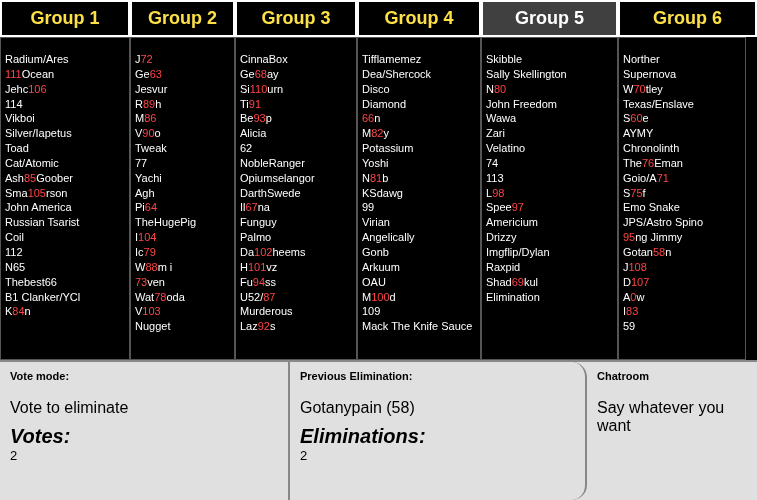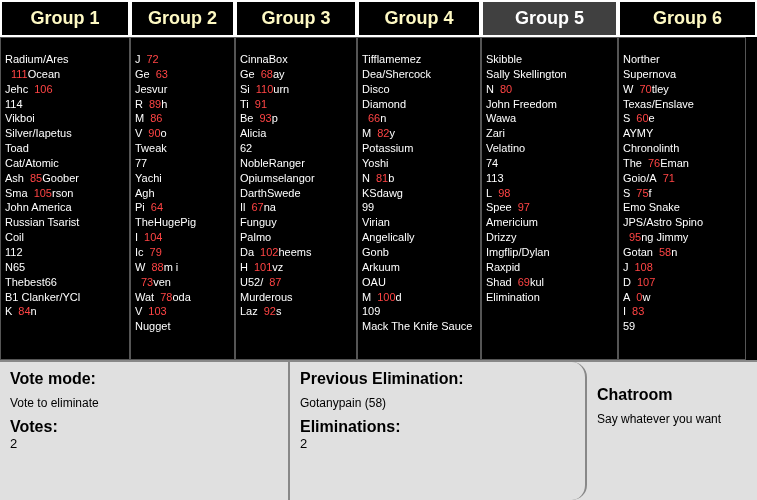--- a/index.html
+++ b/index.html
@@ -25,21 +25,21 @@
       display: flex;
       width: 100%;
       background: #000;
     }
 
     .header-cell {
       border: 2px solid #fff;
       text-align: center;
       font-size: 18px;
       font-weight: bold;
-      color: #fef9c3;
+      color: #fde047;
       padding: 6px 4px;
     }
 
     .header-cell.red-bg {
       background: #404040;
       color: #fff;
     }
 
     
     .groups-row {
@@ -54,21 +54,21 @@
       vertical-align: top;
       overflow: hidden;
     }
 
     .group-col .entry {
       font-size: 11px;
       line-height: 1.35;
       white-space: nowrap;
     }
 
-    .entry .red { color: #ff4444; margin-left: 6px; }
+    .entry .red { color: #ff4444; }
     .entry .white { color: #fff; }
 
     
     .bottom-section {
       display: flex;
       width: 100%;
       background: #e0e0e0;
       color: #000;
       height: 140px;
       border-top: 2px solid #888;
@@ -82,38 +82,39 @@
 
     .bottom-mid {
       flex: 1;
       padding: 8px 10px;
       border-right: 2px solid #888;
       border-radius: 15px;
     }
 
     .bottom-right {
       width: 170px;
-      padding: 24px 10px;
+      padding: 8px 10px;
     }
 
     .bottom-left h2, .bottom-mid h2, .bottom-right h2 {
+      font-size: 11px;
+      font-weight: bold;
+      margin-bottom: 17px;
+    }
+
+    .bottom-left p, .bottom-mid p, .bottom-right p {
       font-size: 16px;
-      font-weight: bold;
-      margin-bottom: 8px;
-    }
-
-    .bottom-left p, .bottom-mid p, .bottom-right p {
-      font-size: 12px;
       margin-bottom: 4px;
     }
 
     .votes-label {
-      font-size: 16px;
+      font-size: 20px;
       font-weight: bold;
       margin-top: 8px;
+      font-style: italic;
     }
 
     .votes-count {
       font-size: 13px;
     }
   </style>
 </head>
 <body>
 
 <div class="main-container">
@@ -181,20 +182,21 @@
       <div class="entry"><span class="white">Alicia</span></div>
       <div class="entry"><span class="white">62</span></div>
       <div class="entry"><span class="white">NobleRanger</span></div>
       <div class="entry"><span class="white">Opiumselangor</span></div>
       <div class="entry"><span class="white">DarthSwede</span></div>
       <div class="entry"><span class="white">Il</span><span class="red">67</span><span class="white">na</span></div>
       <div class="entry"><span class="white">Funguy</span></div>
       <div class="entry"><span class="white">Palmo</span></div>
       <div class="entry"><span class="white">Da</span><span class="red">102</span><span class="white">heems</span></div>
       <div class="entry"><span class="white">H</span><span class="red">101</span><span class="white">vz</span></div>
+      <div class="entry"><span class="white">Fu</span><span class="red">94</span><span class="white">ss</span></div>
       <div class="entry"><span class="white">U52/</span><span class="red">87</span></div>
       <div class="entry"><span class="white">Murderous</span></div>
       <div class="entry"><span class="white">Laz</span><span class="red">92</span><span class="white">s</span></div>
     </div>
 
     <div class="group-col" style="width:124px">
       <div class="entry"><span class="white">Tifflamemez</span></div>
       <div class="entry"><span class="white">Dea/Shercock</span></div>
       <div class="entry"><span class="white">Disco</span></div>
       <div class="entry"><span class="white">Diamond</span></div>

